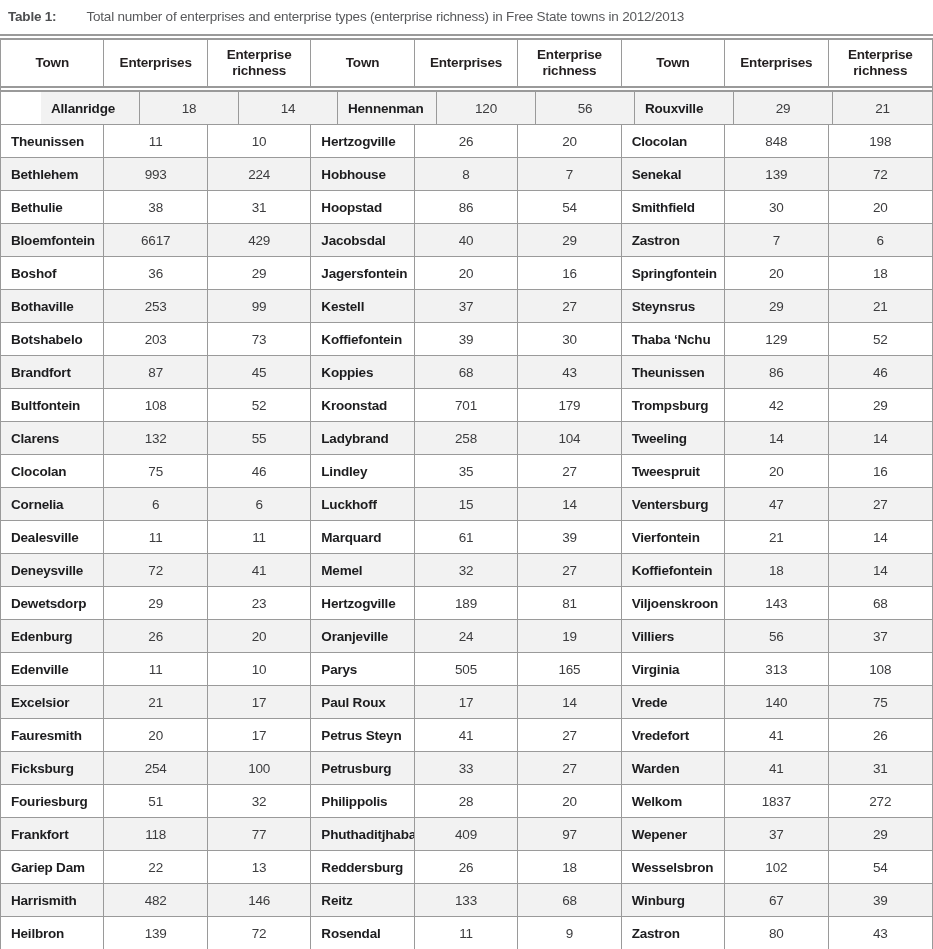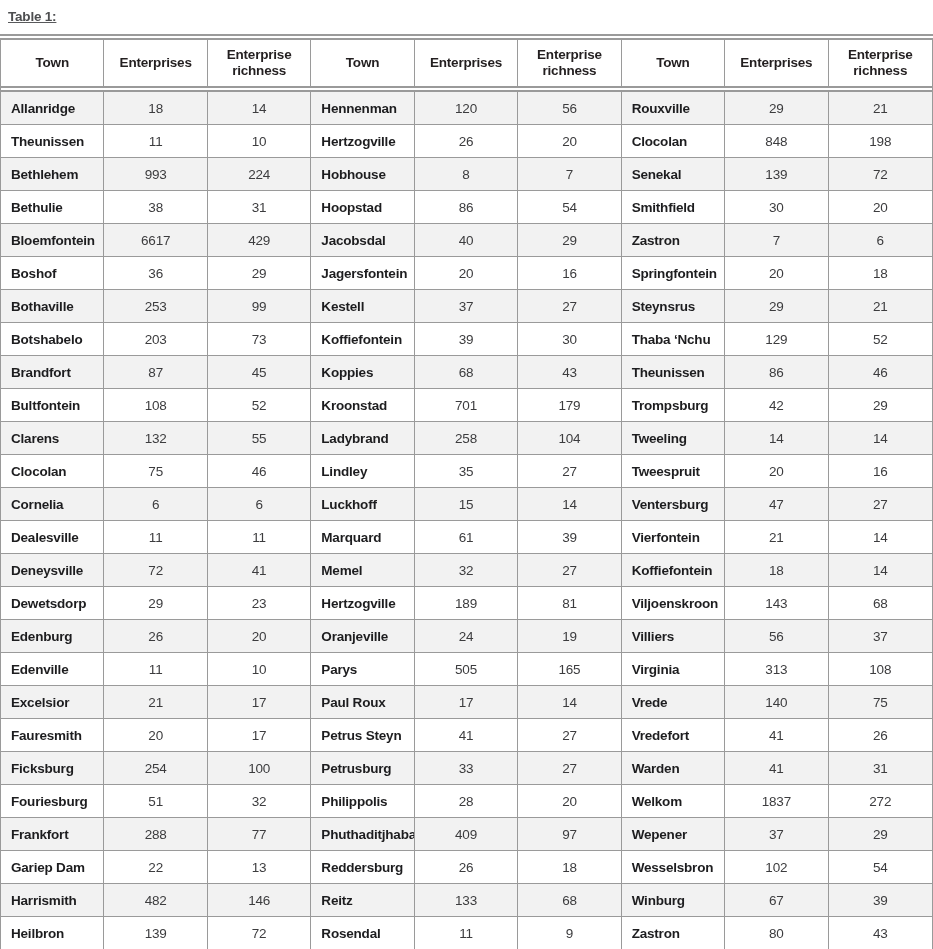--- a/index.html
+++ b/index.html
@@ -12,21 +12,20 @@
     overflow: hidden;
   }
   
   .caption {
     display: flex;
     align-items: baseline;
     padding: 9px 8px 10px 8px;
     font-size: 13.5px;
     color: #58595b;
     letter-spacing: -0.2px;
-    text-decoration: underline;
   }
   .caption .cap-label {
     font-weight: bold;
     color: #4d4e50;
     margin-right: 30px;
     white-space: nowrap;
   }
   
   .rule-double {
     height: 2px;
@@ -56,21 +55,21 @@
     font-size: 13.5px;
     font-weight: bold;
     color: #231f20;
     background: #ffffff;
     border-right: 1px solid #9a9a9a;
     letter-spacing: -0.2px;
     line-height: 1.15;
   }
   .thead-row .th:last-child { border-right: none; }
   .tr { border-top: 1px solid #9a9a9a; }
-  .tr:first-child { border-top: none; }
+  .tr:first-child { border-top: none; padding-left: 40px; }
   .tr:nth-child(odd) .td { background: #f2f2f2; }
   .tr:nth-child(even) .td { background: #ffffff; }
   .td {
     padding: 9px 4px 8px 4px;
     box-sizing: border-box;
     font-size: 13.5px;
     color: #3c3c3e;
     text-align: center;
     border-right: 1px solid #9a9a9a;
     letter-spacing: -0.2px;
@@ -85,20 +84,21 @@
     color: #1d1d1f;
   }
 </style>
 </head>
 <body>
 
 <div class="page">
 
   <div class="caption">
     <span class="cap-label">Table 1:</span>
+    <span class="cap-text">Total number of enterprises and enterprise types (enterprise richness) in Free State towns in 2012/2013</span>
   </div>
 
   <div class="rule-double"></div>
 
   <div class="grid-table">
 
     <div class="thead-row">
       <div class="th">Town</div>
       <div class="th">Enterprises</div>
       <div class="th">Enterprise richness</div>
@@ -350,21 +350,21 @@
           <div class="td num">32</div>
           <div class="td town">Philippolis</div>
           <div class="td num">28</div>
           <div class="td num">20</div>
           <div class="td town">Welkom</div>
           <div class="td num">1837</div>
           <div class="td num">272</div>
         </div>
         <div class="tr">
           <div class="td town">Frankfort</div>
-          <div class="td num">288</div>
+          <div class="td num">118</div>
           <div class="td num">77</div>
           <div class="td town">Phuthaditjhaba</div>
           <div class="td num">409</div>
           <div class="td num">97</div>
           <div class="td town">Wepener</div>
           <div class="td num">37</div>
           <div class="td num">29</div>
         </div>
         <div class="tr">
           <div class="td town">Gariep Dam</div>

